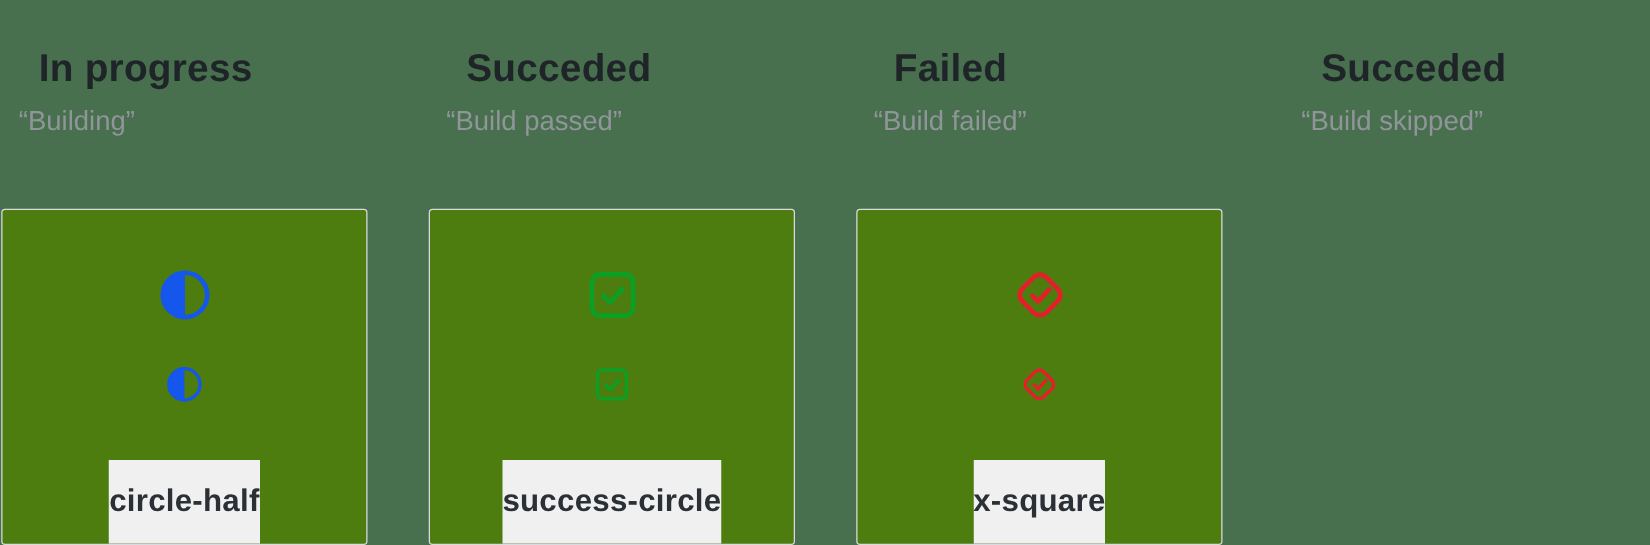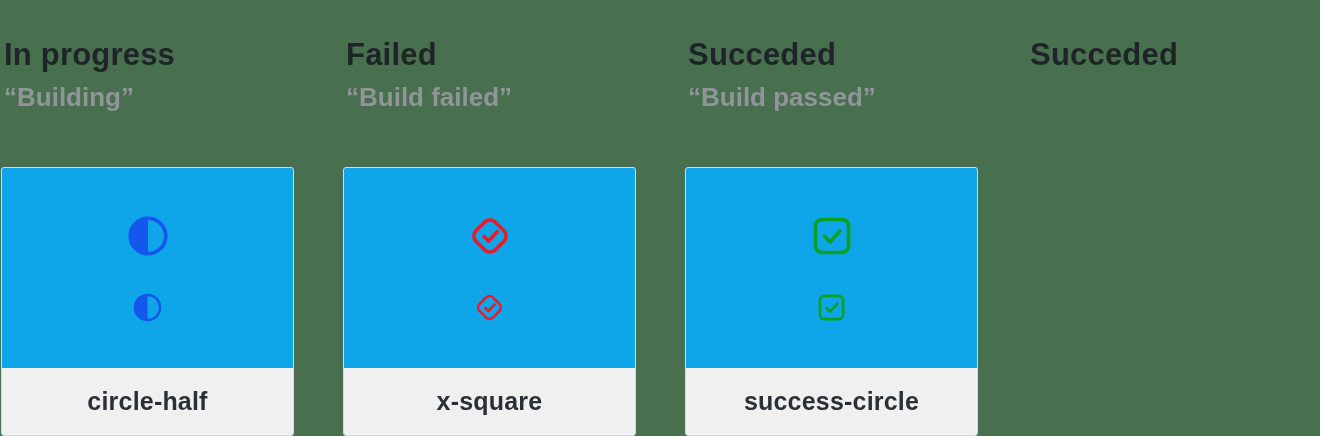--- a/index.html
+++ b/index.html
@@ -19,40 +19,43 @@
   }
   .column { width: 293px; }
   .heading {
     margin-top: 38px;
     padding-left: 3px;
     font-size: 31px;
     line-height: 34px;
     font-weight: bold;
     letter-spacing: 0.2px;
     color: #1F2428;
+    margin-left: 27px;
   }
   .quote {
     margin-top: 12px;
     padding-left: 3px;
-    font-size: 26px;
+    font-size: 22px;
     line-height: 26px;
-    font-weight: 700;
+    font-weight: 400;
     color: #90959A;
+    margin-left: 11px;
   }
   .card {
     box-sizing: border-box;
     margin-top: 57px;
     width: 293px;
     height: 269px;
-    background: #0ea5e9;
+    background: #4d7c0f;
     border: 1px solid #D9DBDE;
     border-radius: 3px;
     display: flex;
     flex-direction: column;
     overflow: hidden;
+    align-items: center;
   }
   .icon-area {
     height: 200px;
     display: flex;
     flex-direction: column;
     align-items: center;
     justify-content: center;
     gap: 34px;
   }
   .icon { display: block; }
@@ -91,20 +94,40 @@
             <path d="M12 2.3 A 9.7 9.7 0 0 0 12 21.7 Z" fill="currentColor" stroke="none"></path>
           </svg>
         </div>
         <div class="card-footer">
           <span class="footer-label">circle-half</span>
         </div>
       </div>
     </div>
 
     <div class="column">
+      <div class="heading">Succeded</div>
+      <div class="quote">“Build passed”</div>
+      <div class="card">
+        <div class="icon-area" style="color: rgb(10, 160, 35);">
+          <svg class="icon" width="44" height="44" viewBox="0 0 24 24" fill="none" stroke="currentColor" stroke-width="2" stroke-linecap="round" stroke-linejoin="round">
+            <rect x="3" y="3" width="18" height="18" rx="3.5"></rect>
+            <path d="M8 12.3 l2.9 2.9 L16.4 9.2"></path>
+          </svg>
+          <svg class="icon" width="31" height="31" viewBox="0 0 24 24" fill="none" stroke="currentColor" stroke-width="2" stroke-linecap="round" stroke-linejoin="round">
+            <rect x="3" y="3" width="18" height="18" rx="3.5"></rect>
+            <path d="M8 12.3 l2.9 2.9 L16.4 9.2"></path>
+          </svg>
+        </div>
+        <div class="card-footer">
+          <span class="footer-label">success-circle</span>
+        </div>
+      </div>
+    </div>
+
+    <div class="column">
       <div class="heading">Failed</div>
       <div class="quote">“Build failed”</div>
       <div class="card">
         <div class="icon-area" style="color: rgb(233, 28, 43);">
           <svg class="icon" width="44" height="44" viewBox="0 0 24 24" fill="none" stroke="currentColor" stroke-width="2" stroke-linecap="round" stroke-linejoin="round">
             <g transform="rotate(45 12 12)">
                 <rect x="4.6" y="4.6" width="14.8" height="14.8" rx="4"></rect>
               </g>
             <path d="M8.7 12.3 l2.5 2.5 L16 9.6"></path>
           </svg>
@@ -116,36 +139,17 @@
           </svg>
         </div>
         <div class="card-footer">
           <span class="footer-label">x-square</span>
         </div>
       </div>
     </div>
 
     <div class="column">
       <div class="heading">Succeded</div>
-      <div class="quote">“Build passed”</div>
-      <div class="card">
-        <div class="icon-area" style="color: rgb(10, 160, 35);">
-          <svg class="icon" width="44" height="44" viewBox="0 0 24 24" fill="none" stroke="currentColor" stroke-width="2" stroke-linecap="round" stroke-linejoin="round">
-            <rect x="3" y="3" width="18" height="18" rx="3.5"></rect>
-            <path d="M8 12.3 l2.9 2.9 L16.4 9.2"></path>
-          </svg>
-          <svg class="icon" width="31" height="31" viewBox="0 0 24 24" fill="none" stroke="currentColor" stroke-width="2" stroke-linecap="round" stroke-linejoin="round">
-            <rect x="3" y="3" width="18" height="18" rx="3.5"></rect>
-            <path d="M8 12.3 l2.9 2.9 L16.4 9.2"></path>
-          </svg>
-        </div>
-        <div class="card-footer">
-          <span class="footer-label">success-circle</span>
-        </div>
-      </div>
-    </div>
-
-    <div class="column">
-      <div class="heading">Succeded</div>
+      <div class="quote">“Build skipped”</div>
     </div>
 
   </div>
 </div>
 
 </body></html>

